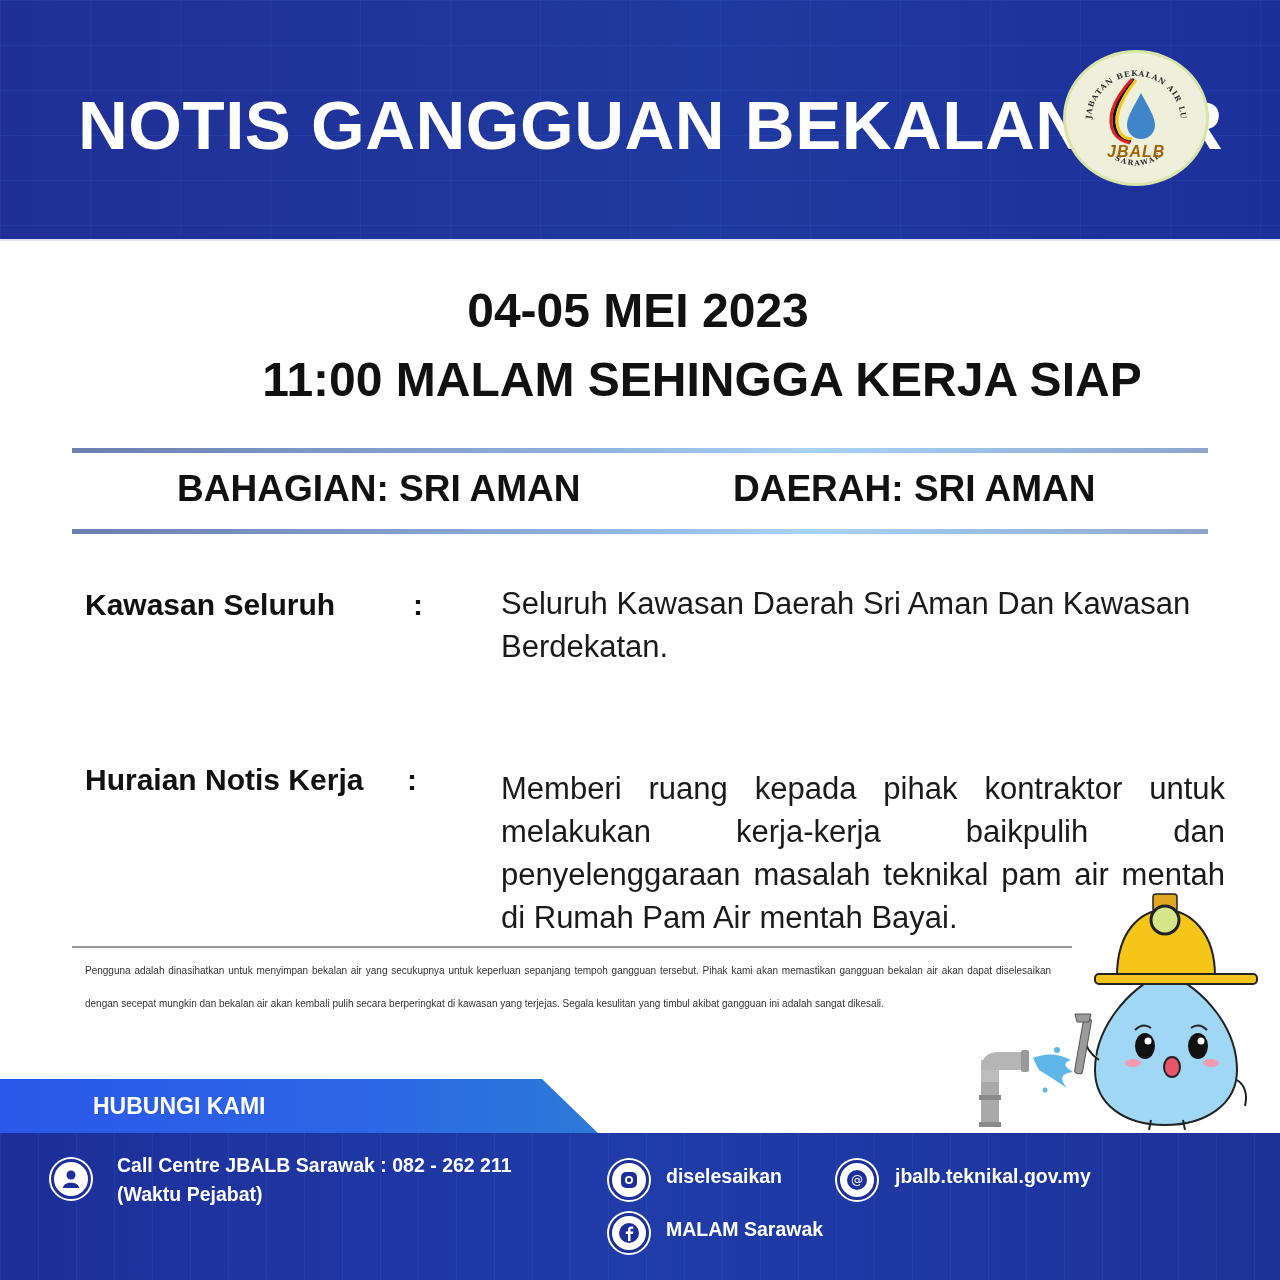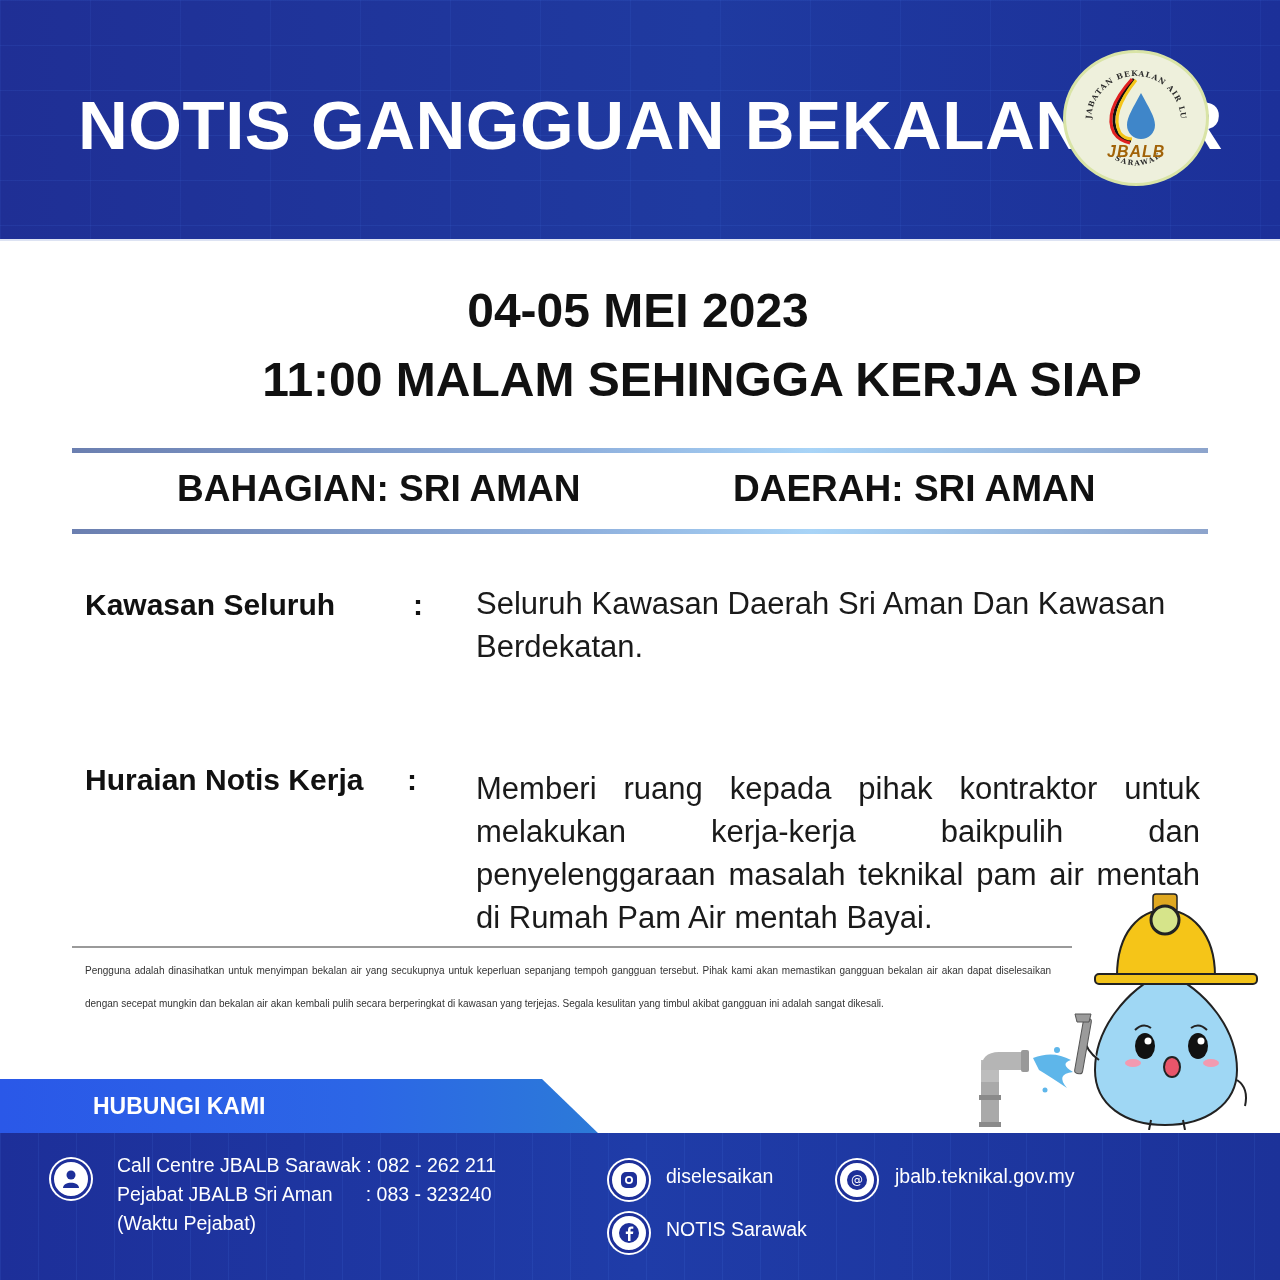--- a/index.html
+++ b/index.html
@@ -49,21 +49,21 @@
   .region.bahagian { left: 177px; }
   .region.daerah { left: 733px; }
 
   .field-label {
     position: absolute; left: 85px; font-weight: bold; font-size: 30px; color: #111;
   }
   .field-colon {
     position: absolute; font-weight: bold; font-size: 30px; color: #111;
   }
   .field-value {
-    position: absolute; left: 476px; font-size: 31px; color: #1a1a1a; line-height: 43px;
+    position: absolute; left: 501px; font-size: 31px; color: #1a1a1a; line-height: 43px;
   }
   .kawasan-label { top: 588px; }
   .kawasan-colon { top: 588px; left: 413px; }
   .kawasan-value { top: 582px; width: 700px; }
   .huraian-label { top: 763px; }
   .huraian-colon { top: 763px; left: 407px; }
   .huraian-value { top: 767px; width: 724px; text-align: justify; text-align-last: left; }
 
   .thin-rule {
     position: absolute; left: 72px; top: 946px; width: 1000px; height: 2px; background: #9a9a9a;
@@ -87,21 +87,21 @@
     position: absolute; left: 0; top: 1133px; width: 1280px; height: 147px;
     background:
       linear-gradient(90deg, rgba(90,150,255,0.10) 1px, transparent 1px) 0 0 / 38px 100%,
       linear-gradient(90deg, #1d2f99 0%, #1f3ca8 50%, #1c3299 100%);
   }
   .circle-icon {
     position: absolute; width: 40px; height: 40px; border-radius: 50%;
     background: #fff; border: 3px solid #1d2f99; box-shadow: 0 0 0 2px #fff;
     display: flex; align-items: center; justify-content: center;
   }
-  .ftxt { position: absolute; color: #fff; font-weight: normal; font-size: 19.5px; line-height: 29px; }
+  .ftxt { position: absolute; color: #fff; font-weight: bold; font-size: 19.5px; line-height: 29px; }
   .ftxt .pad { display: inline-block; width: 33px; }
 </style>
 </head>
 <body>
 
 <div class="header">
   <div class="header-title">NOTIS GANGGUAN BEKALAN AIR</div>
   <div class="logo">
     <div class="logo-inner">
       <svg width="118" height="110" viewBox="0 0 118 110">
@@ -189,21 +189,20 @@
 <div class="footer"></div>
 
 <div class="circle-icon" style="left:51px; top:1159px;">
   <svg width="22" height="22" viewBox="0 0 22 22">
       <circle cx="11" cy="7" r="4.5" fill="#1d2f99"></circle>
       <path d="M3,20 C3,13 19,13 19,20 Z" fill="#1d2f99"></path>
     </svg>
 </div>
 <div class="ftxt" style="left:117px; top:1151px;">
   <div><span>Call Centre JBALB Sarawak</span> <span>: 082 - 262 211</span></div>
-  <div><span>Pejabat JBALB Sri Aman</span><span class="pad"></span><span>: 083 - 323240</span></div>
   <div>(Waktu Pejabat)</div>
 </div>
 
 <div class="circle-icon" style="left:609px; top:1160px;">
   <svg width="20" height="20" viewBox="0 0 20 20">
       <rect x="2" y="2" width="16" height="16" rx="5" fill="#1d2f99"></rect>
       <circle cx="10" cy="10" r="4" fill="#fff"></circle>
       <circle cx="10" cy="10" r="2.2" fill="#1d2f99"></circle>
     </svg>
 </div>
@@ -216,13 +215,13 @@
     </svg>
 </div>
 <div class="ftxt" style="left:895px; top:1162px;">jbalb.teknikal.gov.my</div>
 
 <div class="circle-icon" style="left:609px; top:1213px;">
   <svg width="22" height="22" viewBox="0 0 22 22">
       <circle cx="11" cy="11" r="10" fill="#1d2f99"></circle>
       <path d="M12.5,19 L12.5,12 L15,12 L15.3,9.5 L12.5,9.5 L12.5,8 C12.5,7.2 12.8,6.8 13.8,6.8 L15.3,6.8 L15.3,4.6 C14.8,4.5 14,4.4 13.2,4.4 C11.2,4.4 10,5.6 10,7.7 L10,9.5 L7.8,9.5 L7.8,12 L10,12 L10,19 Z" fill="#fff"></path>
     </svg>
 </div>
-<div class="ftxt" style="left:666px; top:1215px;">NOTIS Sarawak</div>
+<div class="ftxt" style="left:666px; top:1215px;">MALAM Sarawak</div>
 
 </body></html>

